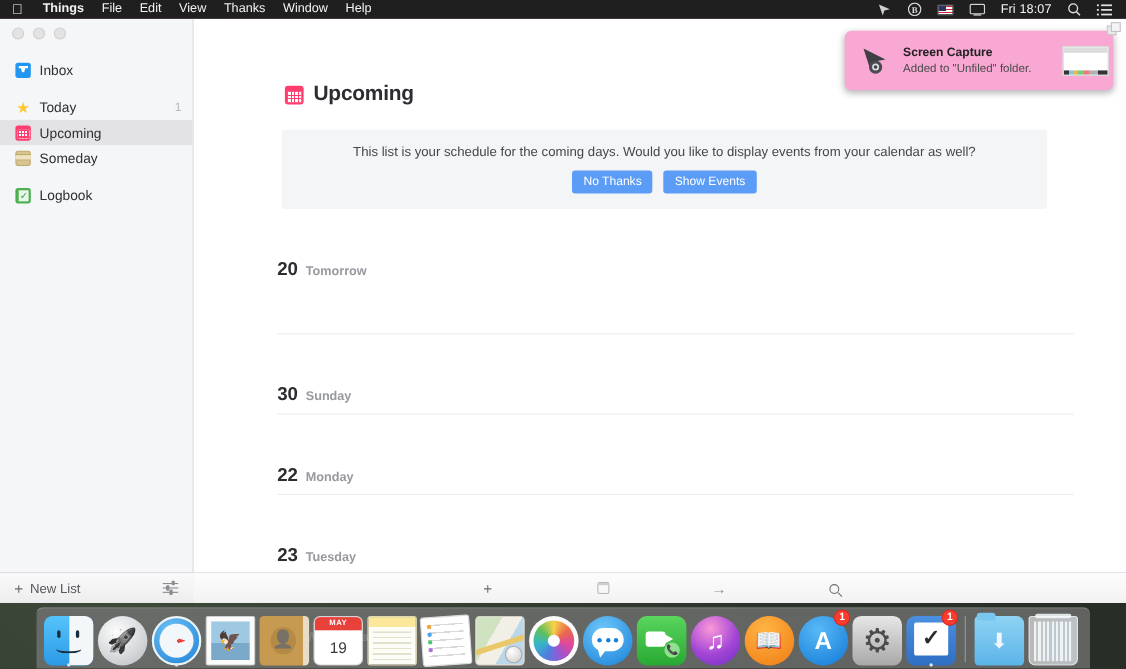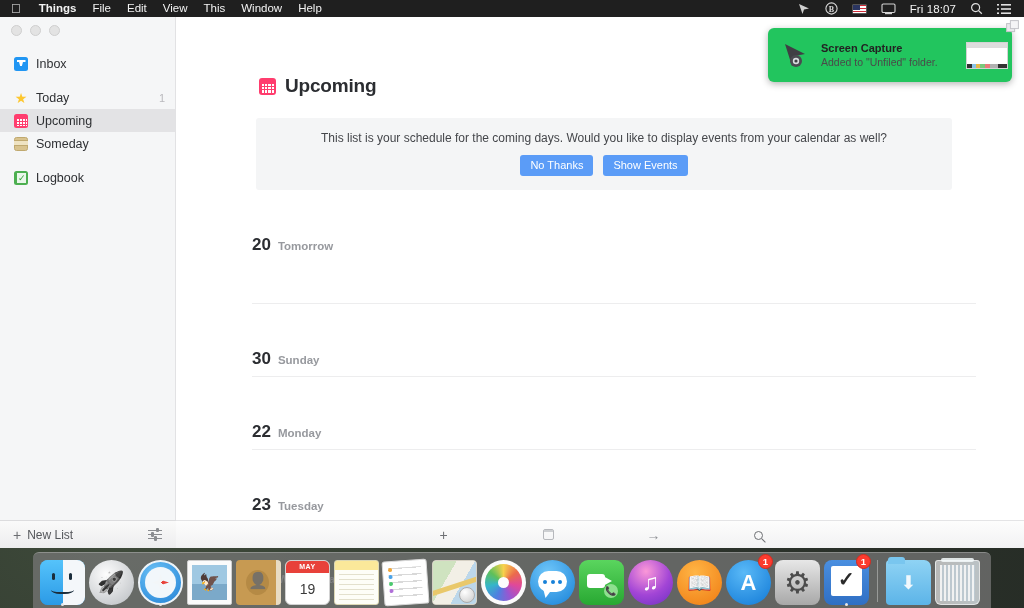--- a/index.html
+++ b/index.html
@@ -166,21 +166,21 @@
   .cf-btn { width: 105px; text-align: center; color: #8e9094; font-size: 14px; }
   .cf-btn:nth-child(1) { margin-left: 215px; color: #6e7074; }
   .cf-cal { display: inline-block; width: 11px; height: 11px; border: 1px solid #b6b8bc; border-radius: 2px; position: relative; }
   .cf-cal::before { content: ""; position: absolute; left: 0; right: 0; top: 0; height: 2.5px; background: #cdcfd2; }
   .cf-search { display: inline-block; width: 9px; height: 9px; border: 1.4px solid #6e7074; border-radius: 50%; position: relative; }
   .cf-search::after { content: ""; position: absolute; right: -4px; bottom: -2.5px; width: 5px; height: 1.4px; background: #6e7074; transform: rotate(45deg); }
 
   
   .notification {
     position: absolute; top: 28px; right: 12px; width: 244px; height: 54px;
-    background: #22c55e; border-radius: 6px;
+    background: #f9a8d4; border-radius: 6px;
     box-shadow: 0 2px 7px rgba(0,0,0,.30);
     display: flex; align-items: center; padding: 0 4px 0 12px; gap: 11px;
     z-index: 70;
   }
   .notif-icon { width: 30px; height: 30px; position: relative; flex: 0 0 30px; }
   .notif-text { flex: 1; }
   .notif-title { font-size: 11px; font-weight: bold; color: #222; }
   .notif-sub { font-size: 10.5px; color: #4a4a4a; margin-top: 2px; }
   .notif-thumb {
     width: 42px; height: 27px; background: #fff;
@@ -315,21 +315,21 @@
 <div id="screen">
   <div class="wallpaper"></div>
 
   <div class="menubar">
     <div class="left">
       <div class="mb-apple"></div>
       <div class="mb-item app">Things</div>
       <div class="mb-item">File</div>
       <div class="mb-item">Edit</div>
       <div class="mb-item">View</div>
-      <div class="mb-item">This</div>
+      <div class="mb-item">Thanks</div>
       <div class="mb-item">Window</div>
       <div class="mb-item">Help</div>
     </div>
     <div class="right">
       <div class="mb-icon">
         <svg width="13" height="12" viewBox="0 0 13 12">
             <path d="M1 1 L11 5.5 L6 6.5 L4.5 11 Z" fill="#cfcfcf"></path>
           </svg>
       </div>
       <div class="mb-icon">

